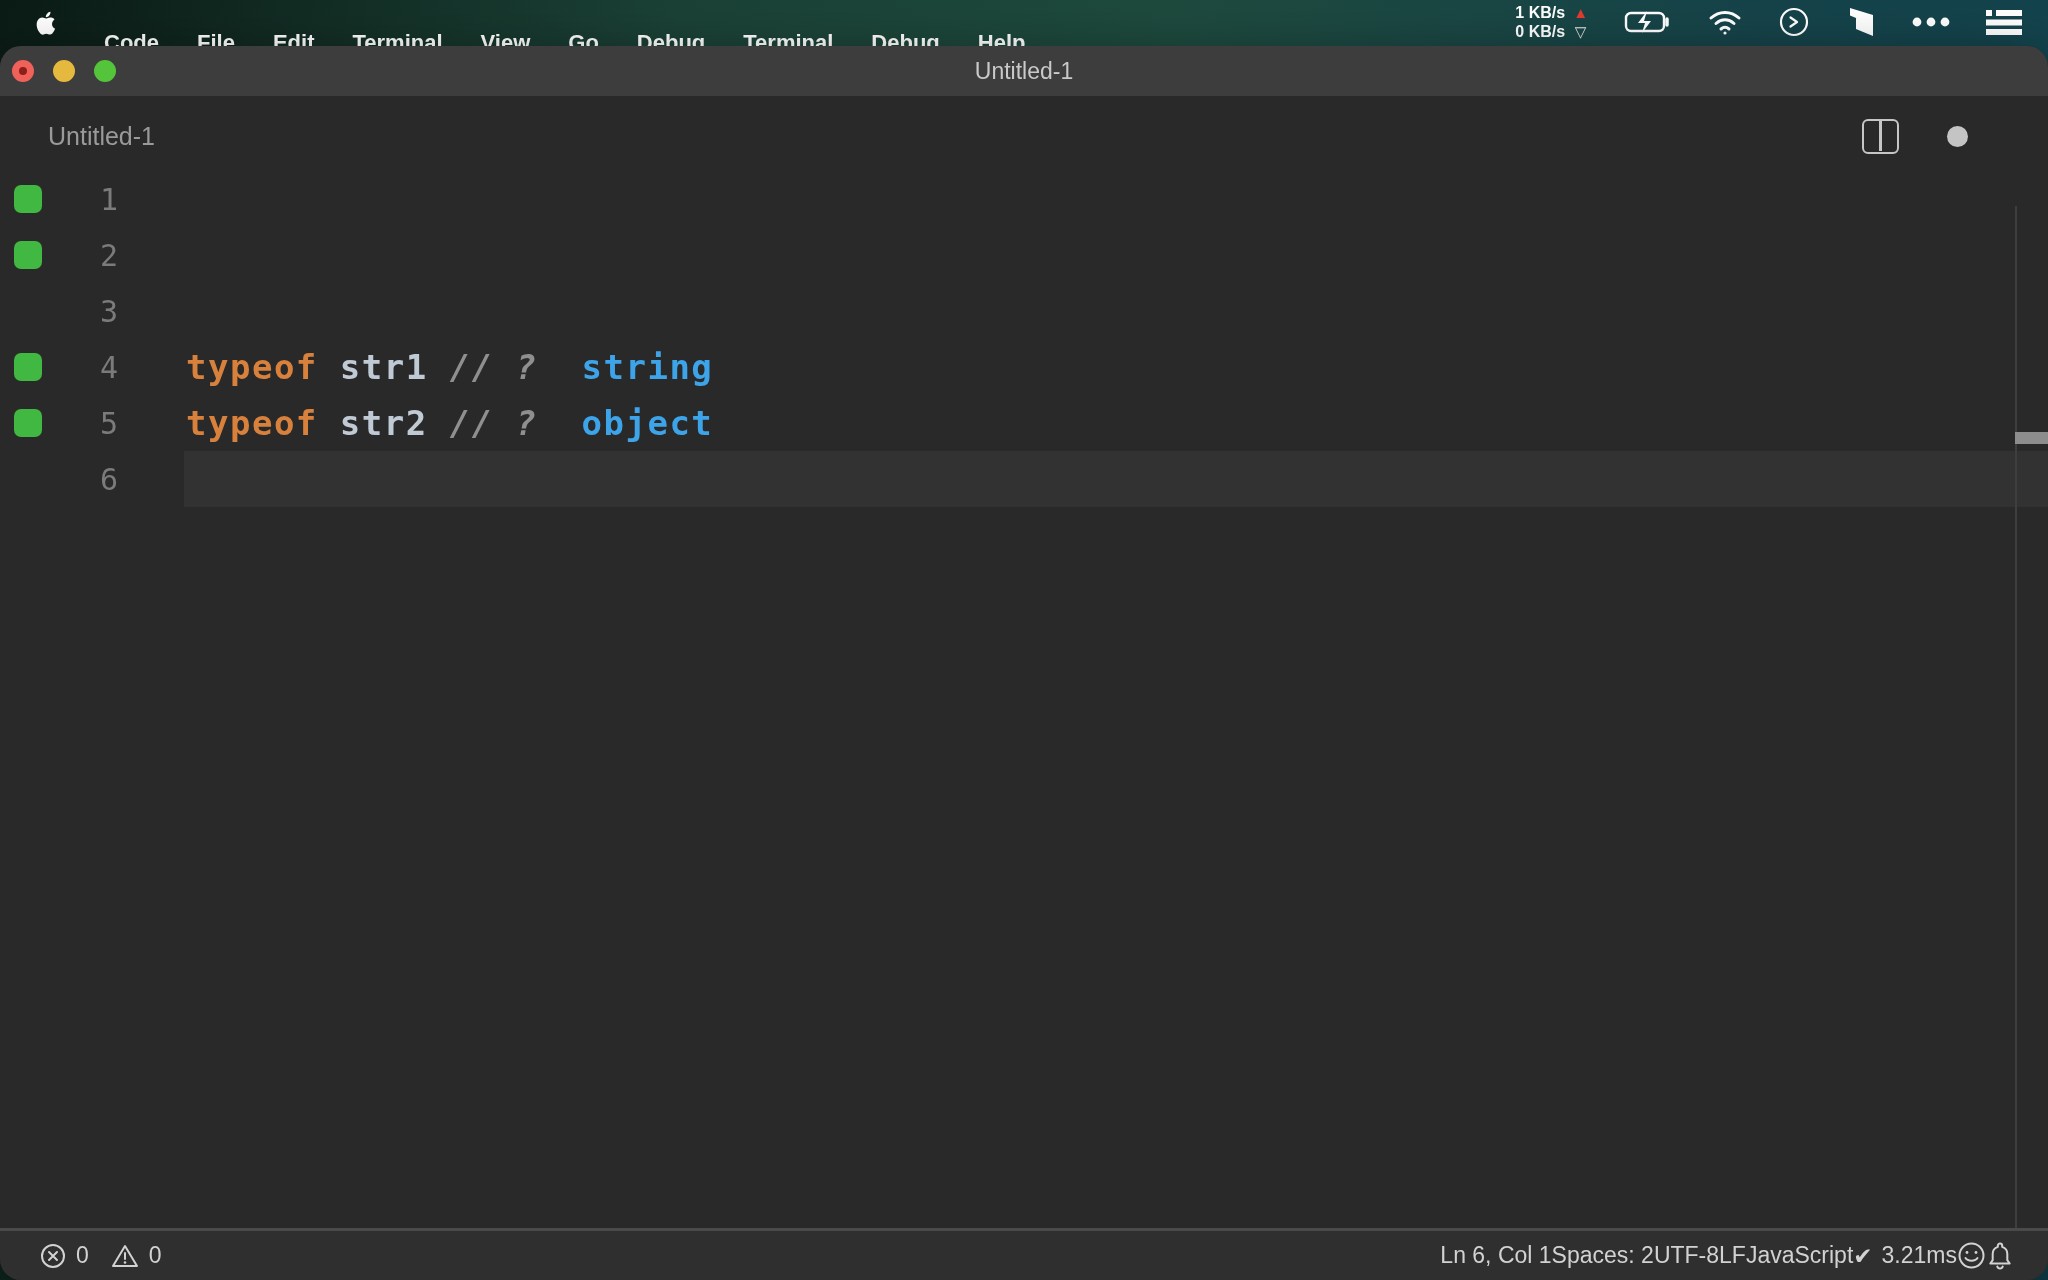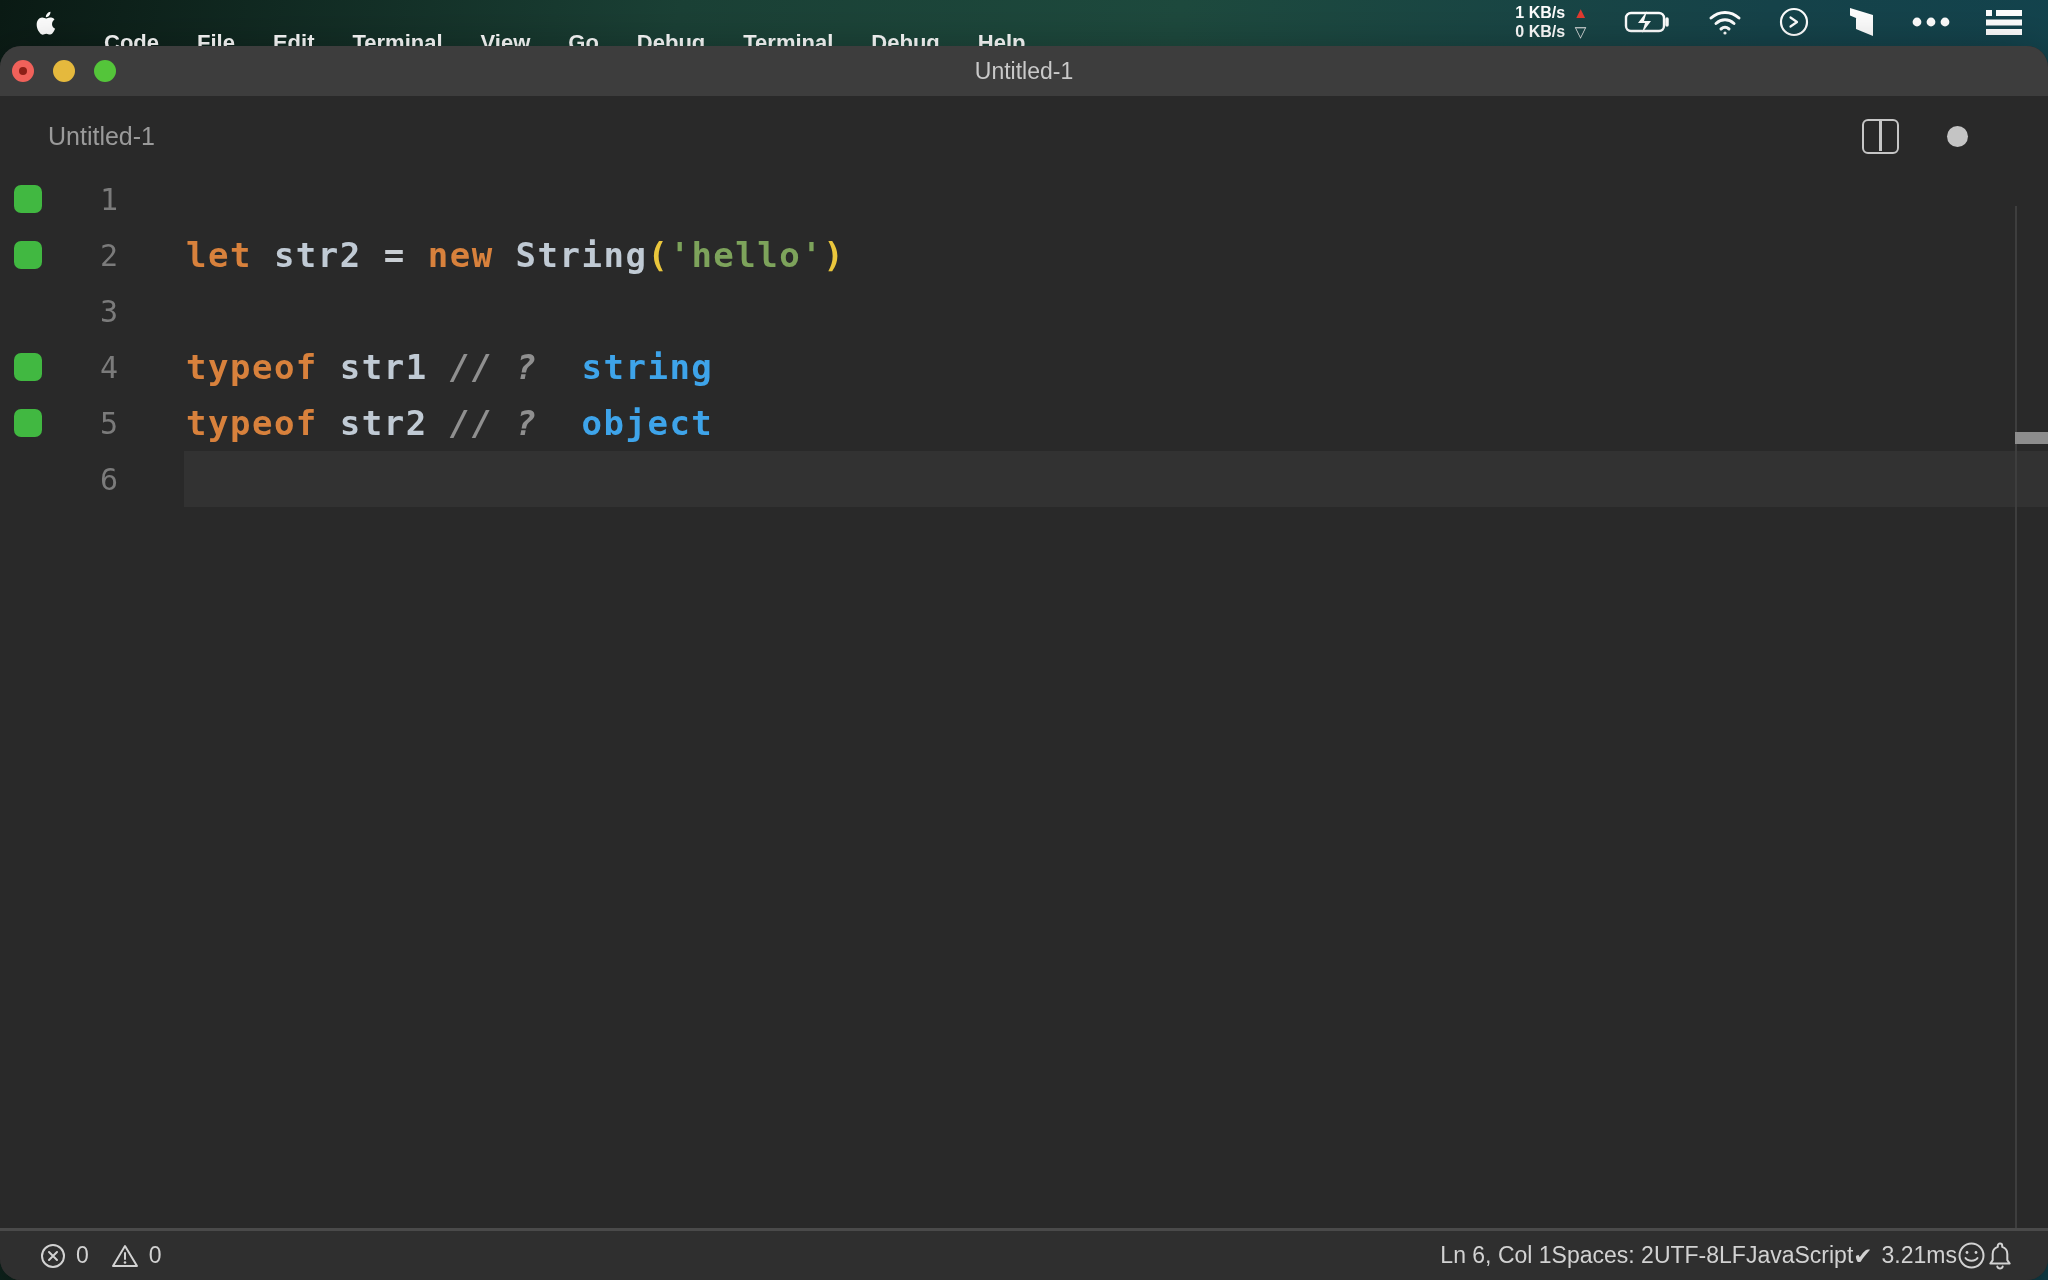--- a/index.html
+++ b/index.html
@@ -188,21 +188,20 @@
           <div class="gutter">
             <div class="cov-square"></div>
           </div>
           <div class="lnum">1</div>
         </div>
         <div class="row">
           <div class="gutter">
             <div class="cov-square"></div>
           </div>
           <div class="lnum">2</div>
-          <div class="ctext"><span class="tok-kw">let</span><span class="tok-id"> str2 </span><span class="tok-op">= </span><span class="tok-kw">new</span><span class="tok-id"> String</span><span class="tok-paren">(</span><span class="tok-str">'hello'</span><span class="tok-paren">)</span></div>
         </div>
         <div class="row">
           <div class="gutter"></div>
           <div class="lnum">3</div>
           <div class="ctext"></div>
         </div>
         <div class="row">
           <div class="gutter">
             <div class="cov-square"></div>
           </div>

